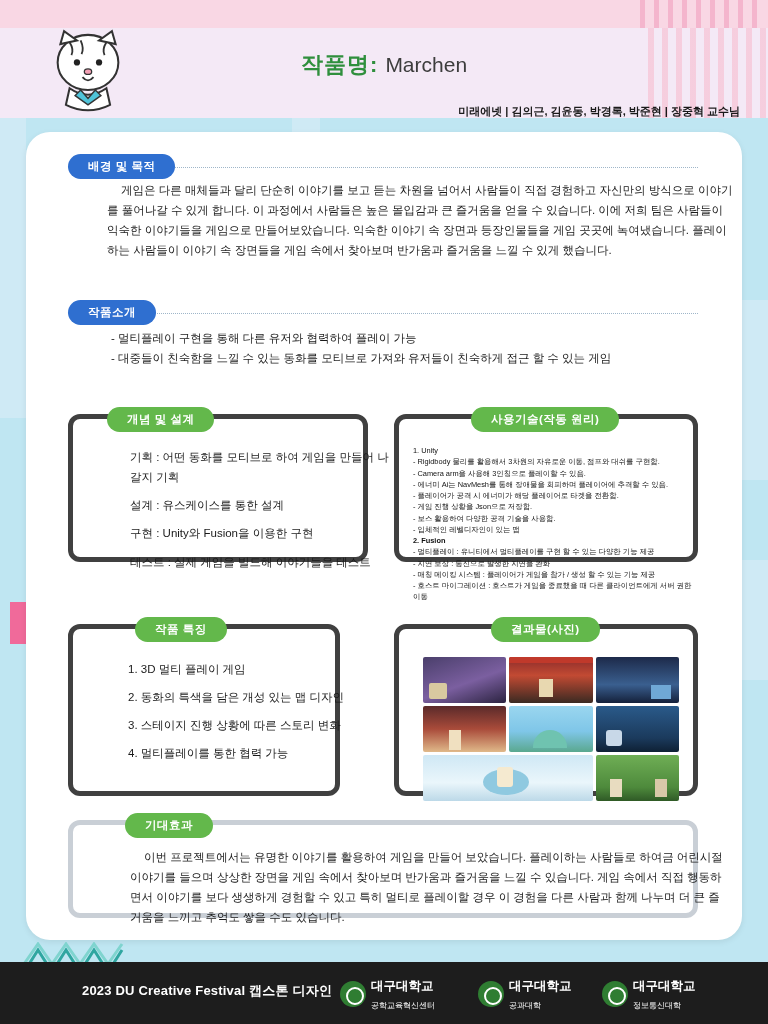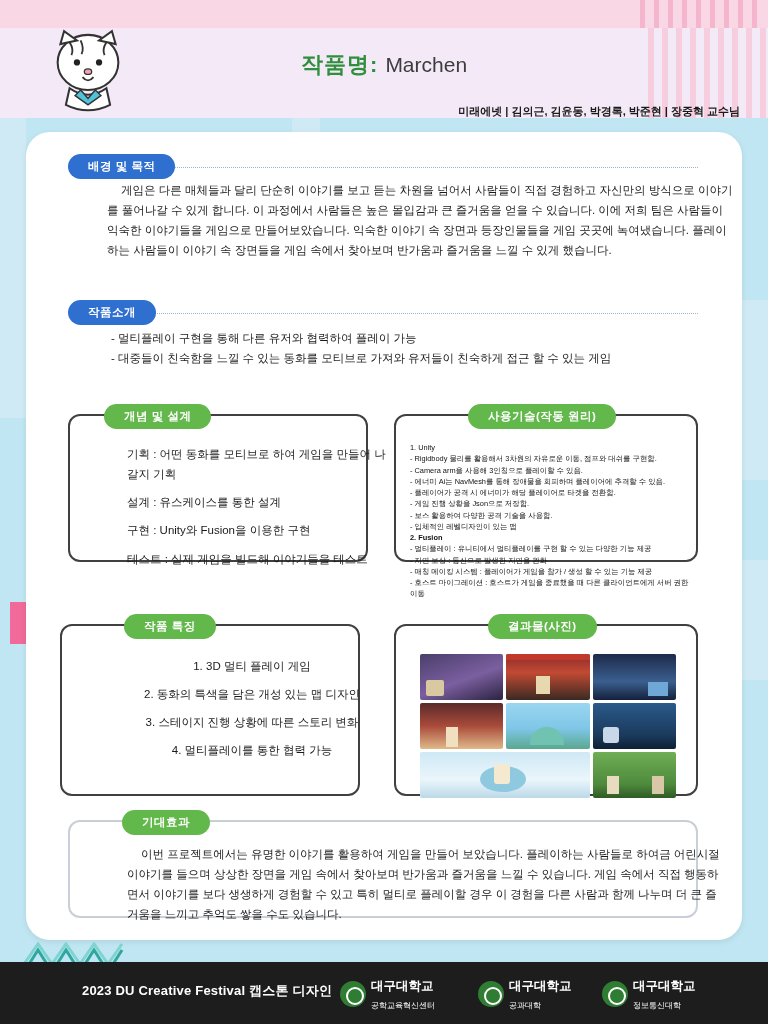--- a/index.html
+++ b/index.html
@@ -77,21 +77,21 @@
   }
   .pill-row .pill { position:relative; z-index:1; }
 
   .body-text {
     font-size:11.5px; line-height:1.75; color:#1a1a1a;margin-left:39px;
   }
   .indent { text-indent:14px; }
 
   
   .subbox {
-    border:2px solid #404040; border-radius:12px; background:#fff;
+    border:5px solid #404040; border-radius:12px; background:#fff;
     position:absolute;
   }
   .subbox .pill-holder {
     position:absolute; top:-12px; left:34px;
   }
 
   ul.plain { margin:0; padding:0; list-style:none; }
   ul.plain li { margin:0 0 8px 0; }
 
   .tiny { font-size:7.4px; line-height:1.52; color:#111; }
@@ -226,21 +226,21 @@
         <div>- 보스 활용하여 다양한 공격 기술을 사용함.</div>
         <div>- 입체적인 레벨디자인이 있는 맵</div>
         <div style="font-weight:bold">2. Fusion</div>
         <div>- 멀티플레이 : 유니티에서 멀티플레이를 구현 할 수 있는 다양한 기능 제공</div>
         <div>- 지연 보상 : 통신으로 발생한 지연을 완화</div>
         <div>- 매칭 메이킹 시스템 : 플레이어가 게임을 참가 / 생성 할 수 있는 기능 제공</div>
         <div>- 호스트 마이그레이션 : 호스트가 게임을 종료했을 때 다른 클라이언트에게 서버 권한 이동</div>
       </div>
     </div>
 
-    <div class="subbox" style="left:34px;top:492px;width:300px;height:172px;text-align:center;">
+    <div class="subbox" style="left:42px;top:492px;width:272px;height:172px;">
       <div class="pill-holder" style="left:62px;"><span class="pill green">작품 특징</span></div>
       <div class="body-text" style="position:absolute;left:16px;top:30px;width:270px;">
         <ul class="plain">
           <li>1. 3D 멀티 플레이 게임</li>
           <li>2. 동화의 특색을 담은 개성 있는 맵 디자인</li>
           <li>3. 스테이지 진행 상황에 따른 스토리 변화</li>
           <li>4. 멀티플레이를 통한 협력 가능</li>
         </ul>
       </div>
     </div>

